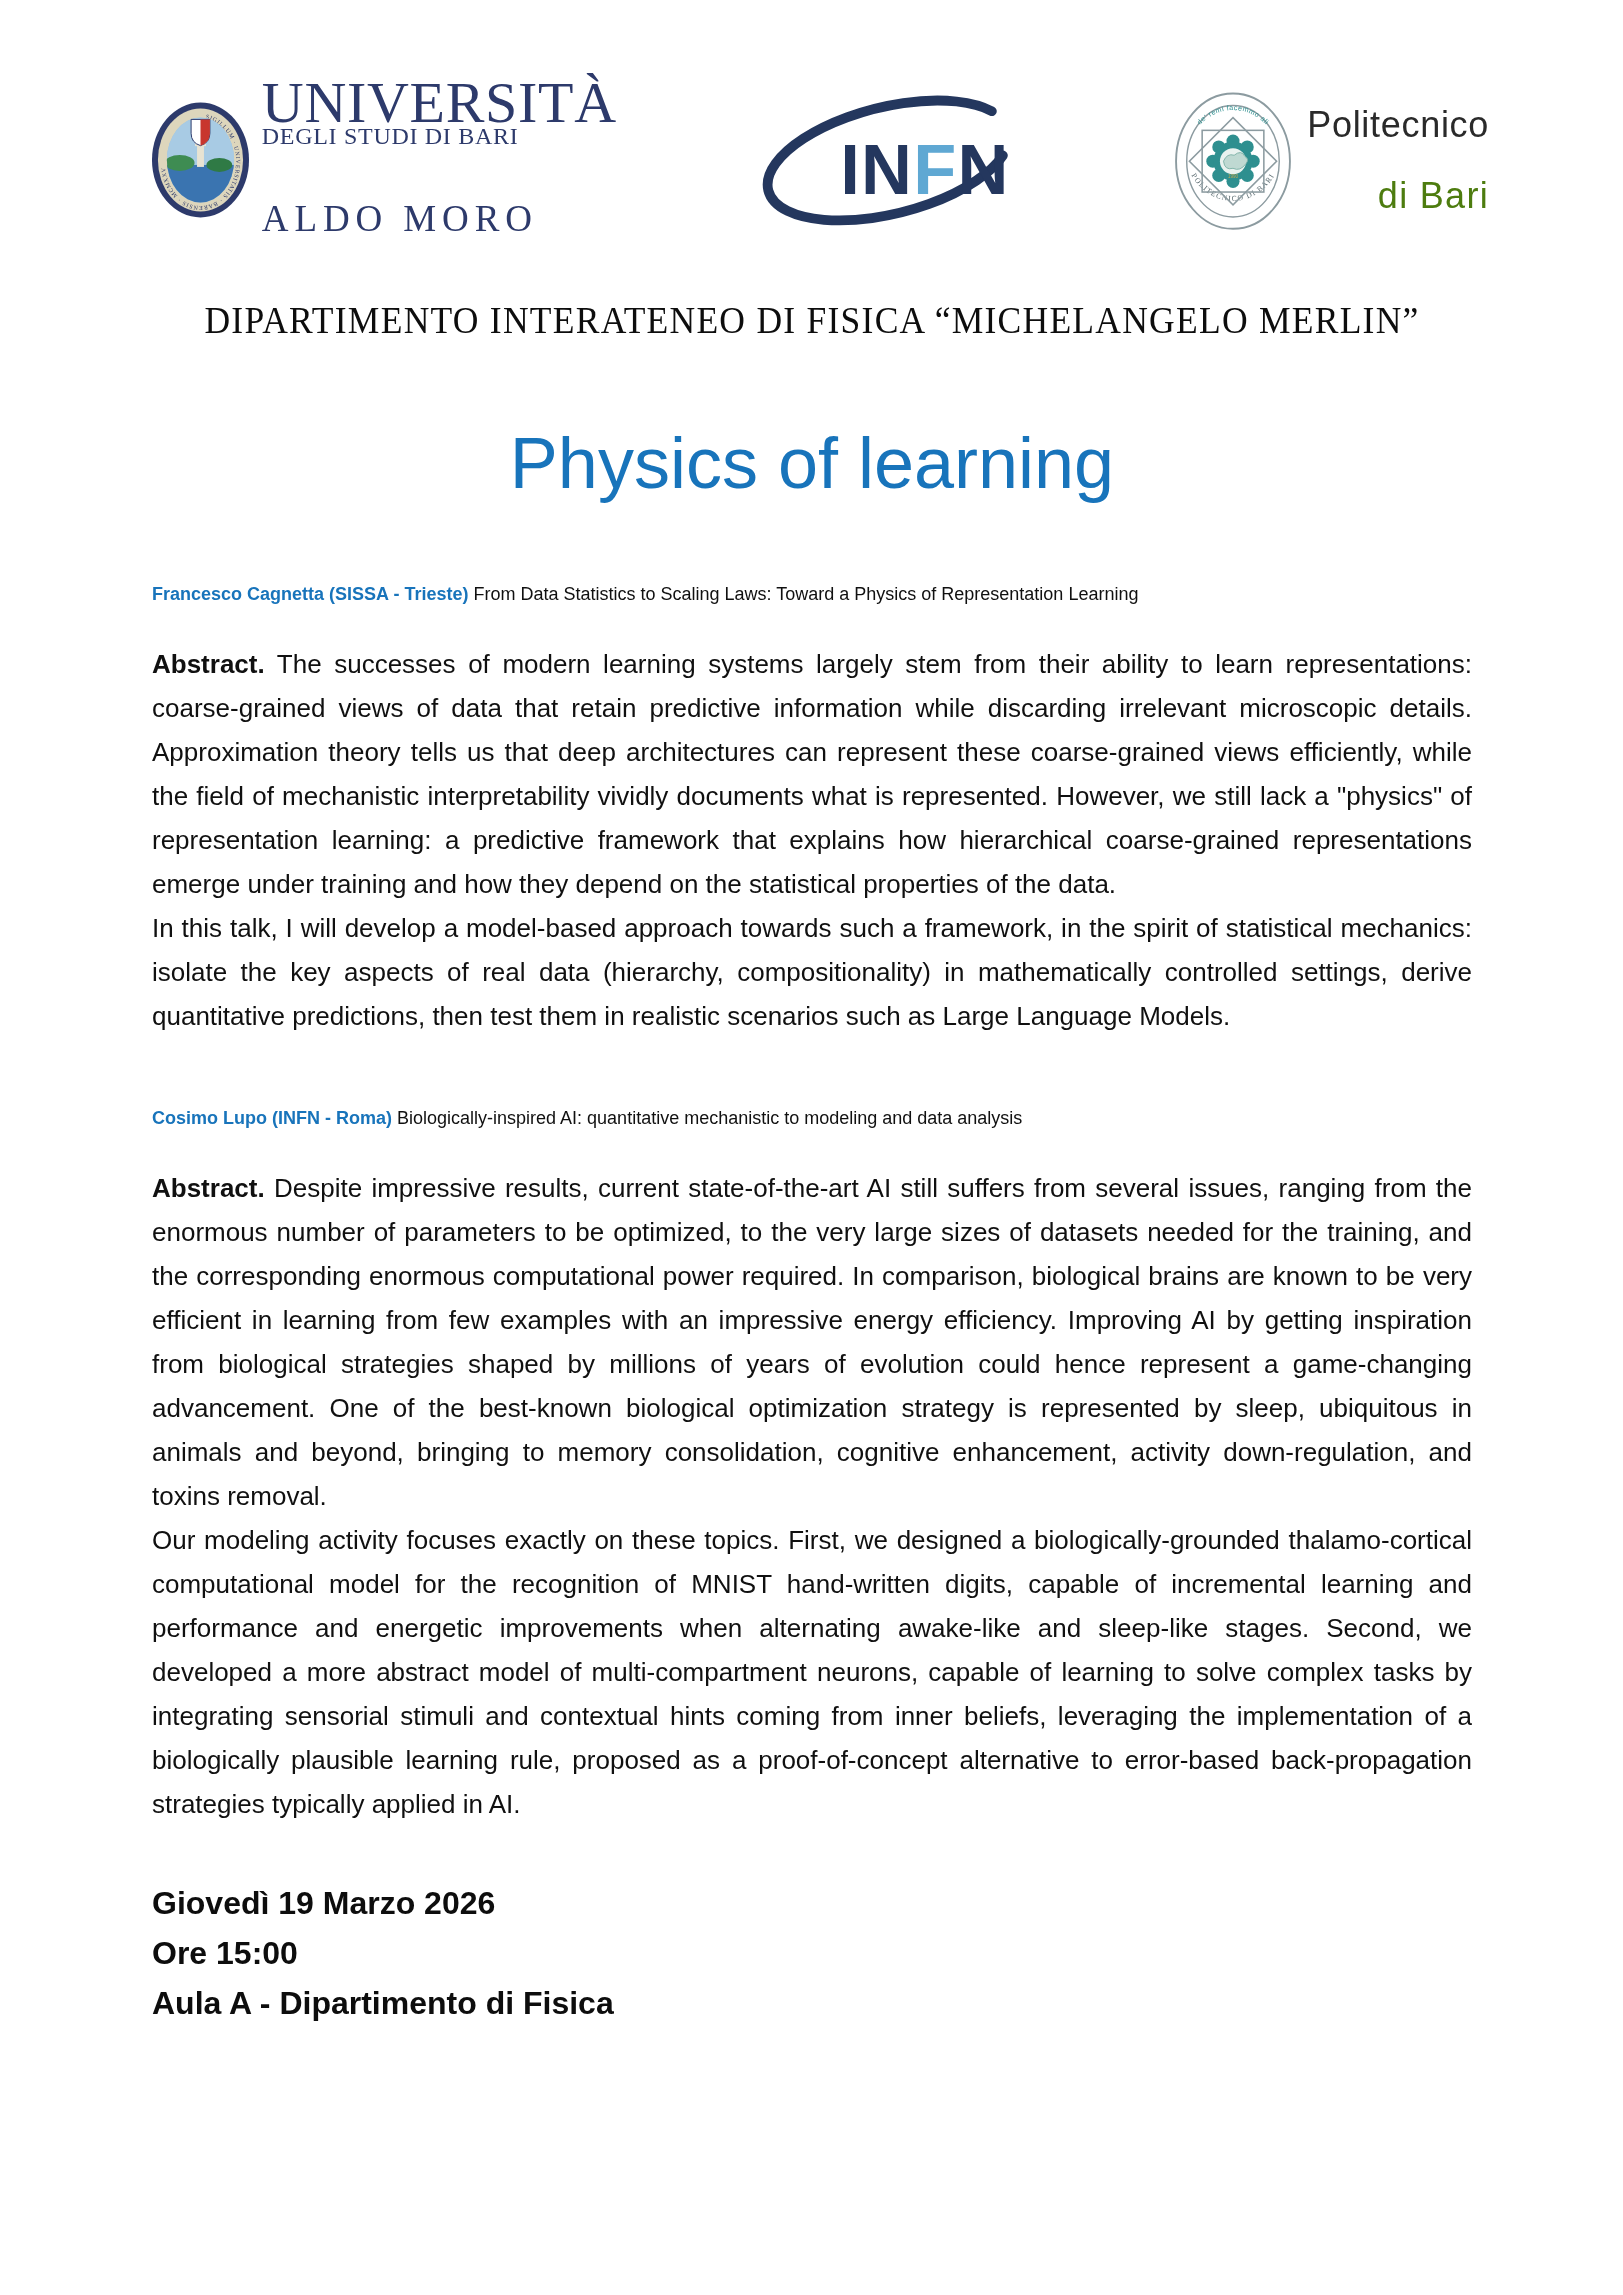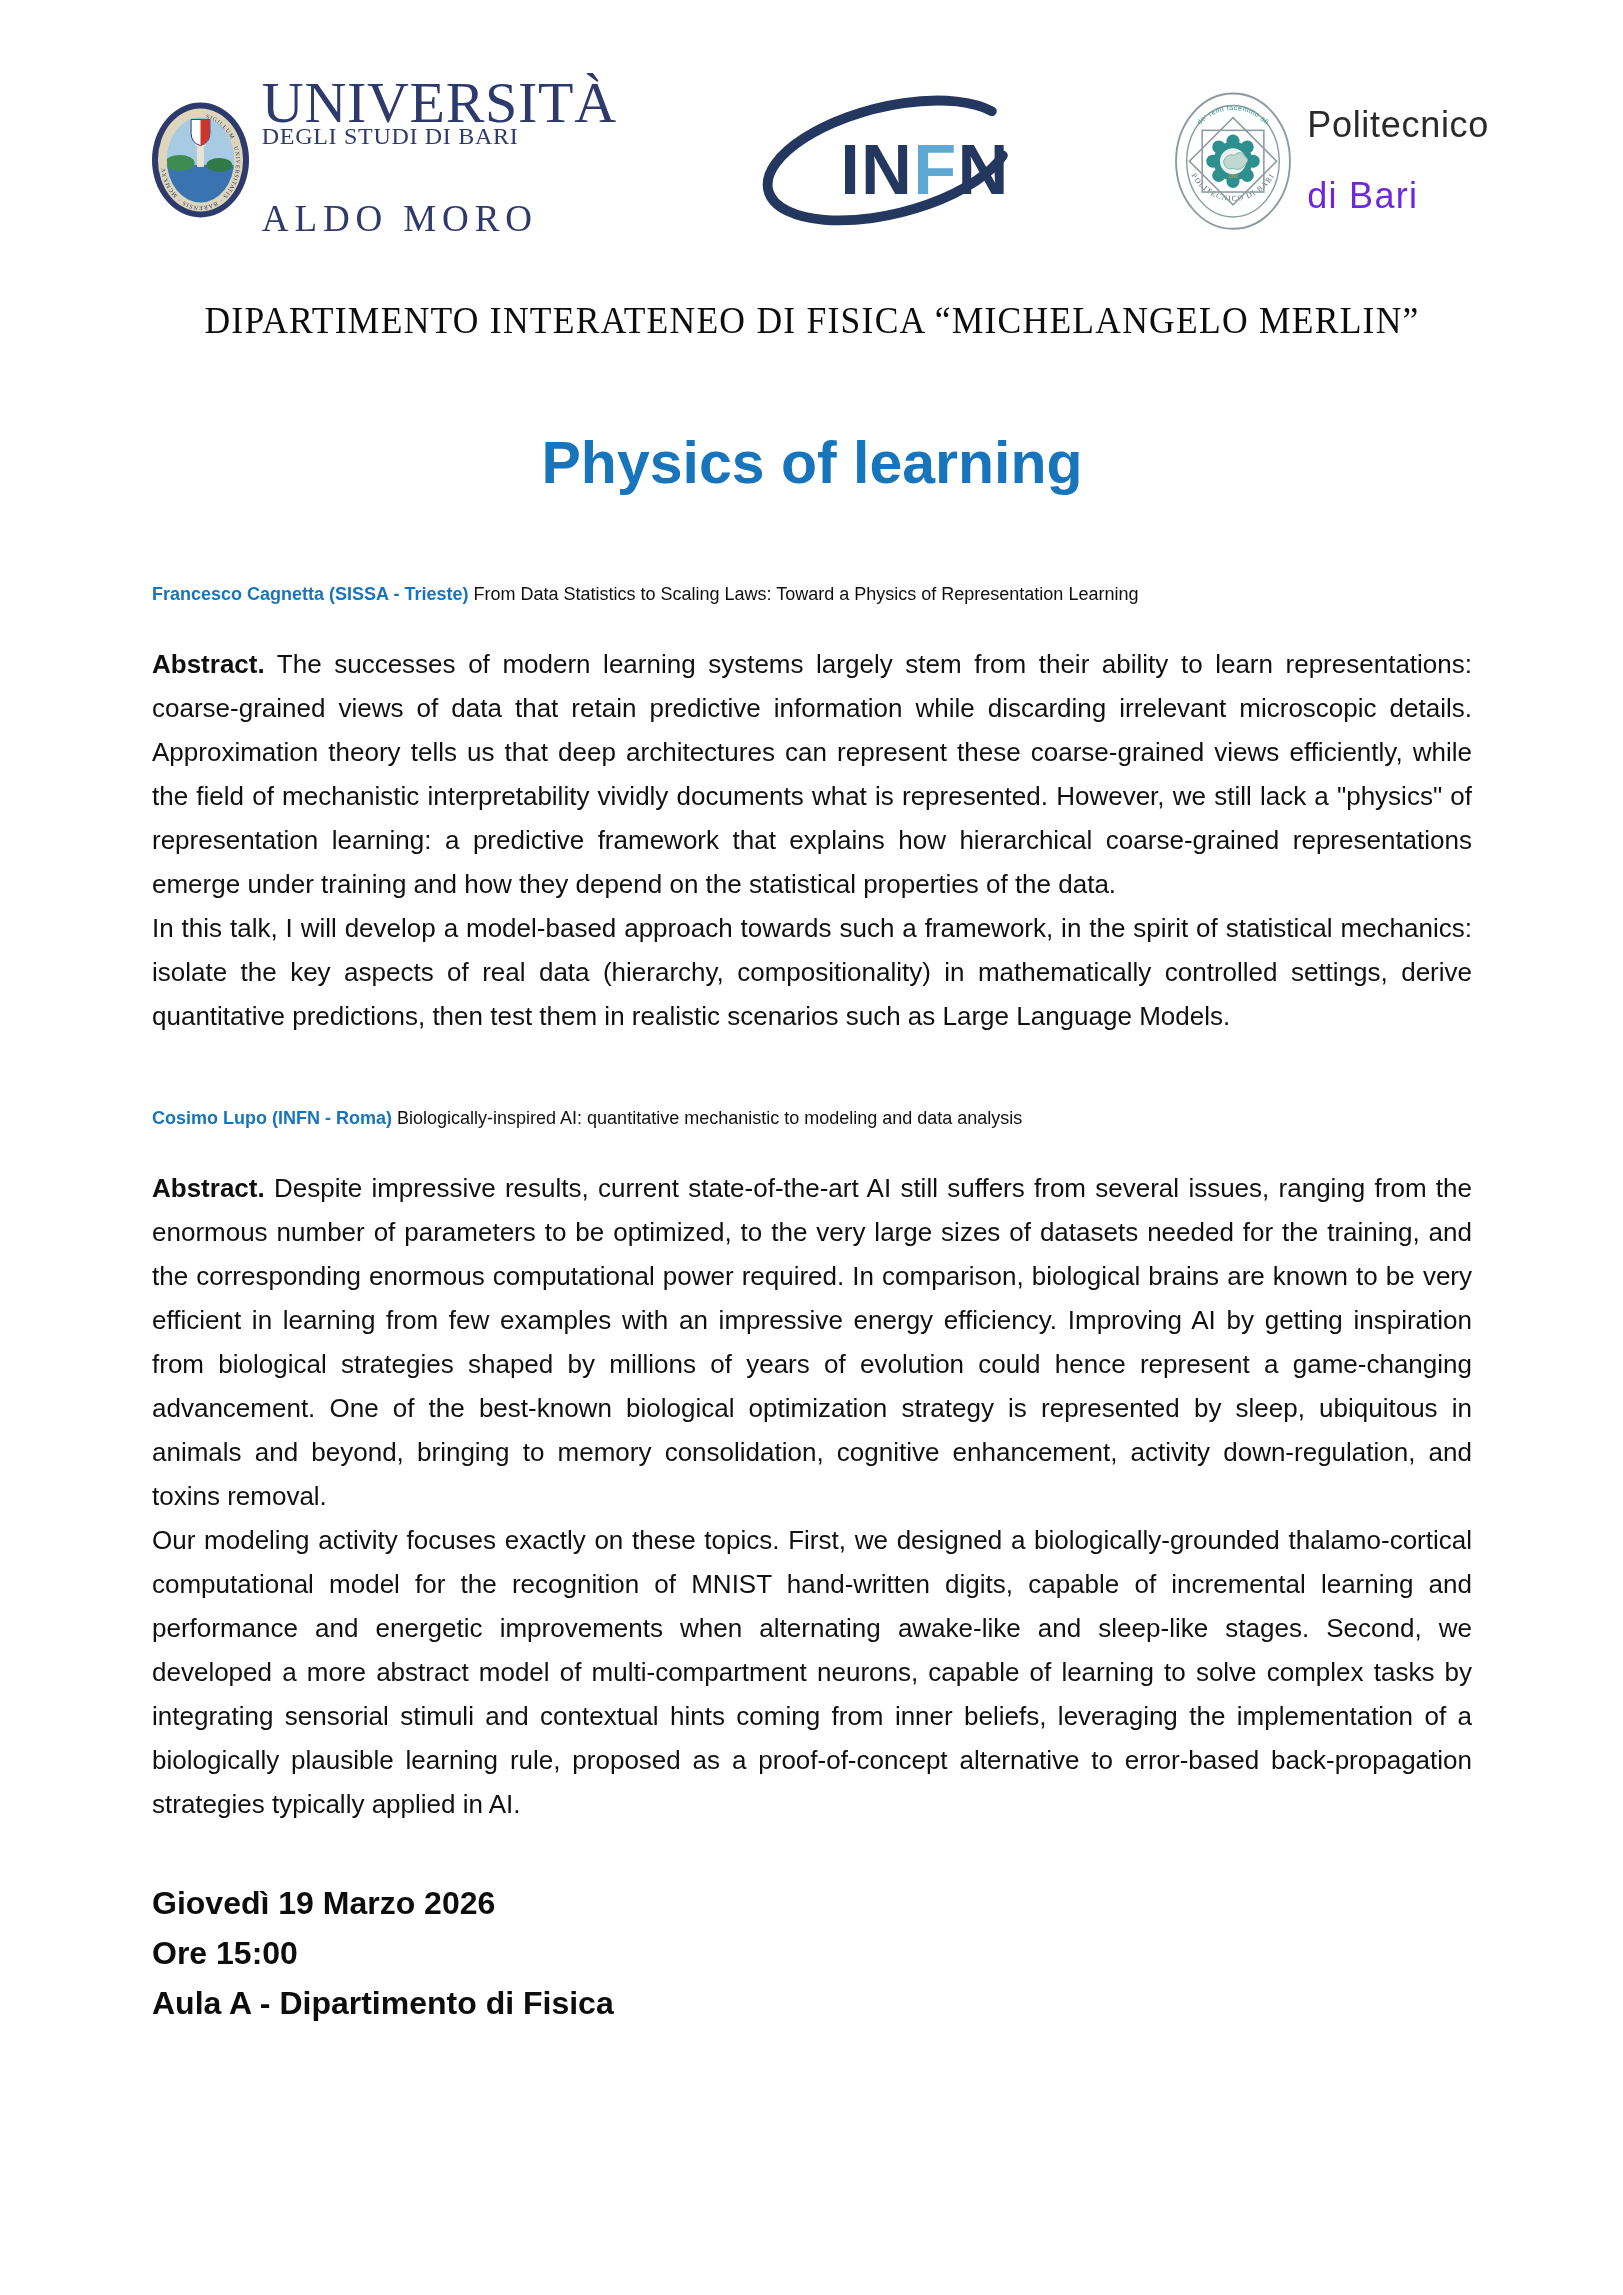--- a/index.html
+++ b/index.html
@@ -38,21 +38,21 @@
   .uniba-l3{
     font-family:"Liberation Serif", serif;
     font-size:37px;line-height:39px;color:#2D3A6B;letter-spacing:5.9px;margin-top:48px;
   }
   .infn-logo svg{width:274px;height:131px;}
   .infn-logo text{font-family:"Liberation Sans", sans-serif;font-weight:bold;}
   .poliba-logo{gap:14.4px;}
   .poliba-seal{width:120px;height:140px;flex:0 0 auto;}
   .poliba-wordmark{display:flex;flex-direction:column;justify-content:center;gap:32px;}
   .poliba-l1{font-size:36px;line-height:39px;color:#2A2A2A;letter-spacing:0.7px;}
-  .poliba-l2{font-size:36px;line-height:39px;color:#6d28d9;letter-spacing:1.3px;}
+  .poliba-l2{font-size:36px;line-height:39px;color:#4d7c0f;letter-spacing:1.3px;text-align:right;}
   .seal-ring-text{font-family:"Liberation Serif", serif;}
   
   .content{
     position:absolute;
     top:0;left:152px;width:1320px;
   }
   .dept-heading{
     margin-top:296px;
     font-family:"Liberation Serif", serif;
     font-size:37px;
@@ -60,23 +60,23 @@
     letter-spacing:1.3px;
     text-align:center;
     color:#0d0d0d;
     transform:scaleX(0.96);
     transform-origin:center;
     white-space:nowrap;
   }
   .page-title{
     margin-top:84px;
     text-align:center;
-    font-size:59px;
+    font-size:72px;
     line-height:67px;
-    font-weight:bold;
+    font-weight:normal;
     color:#1874BB;
   }
   .speaker-block{
     font-size:18px;
     line-height:32px;
     text-align:justify;
   }
   .talk-1 .speaker-block{margin-top:81px;}
   .talk-2 .speaker-block{margin-top:64px;}
   .speaker-name{color:#1874BB;font-weight:bold;}

